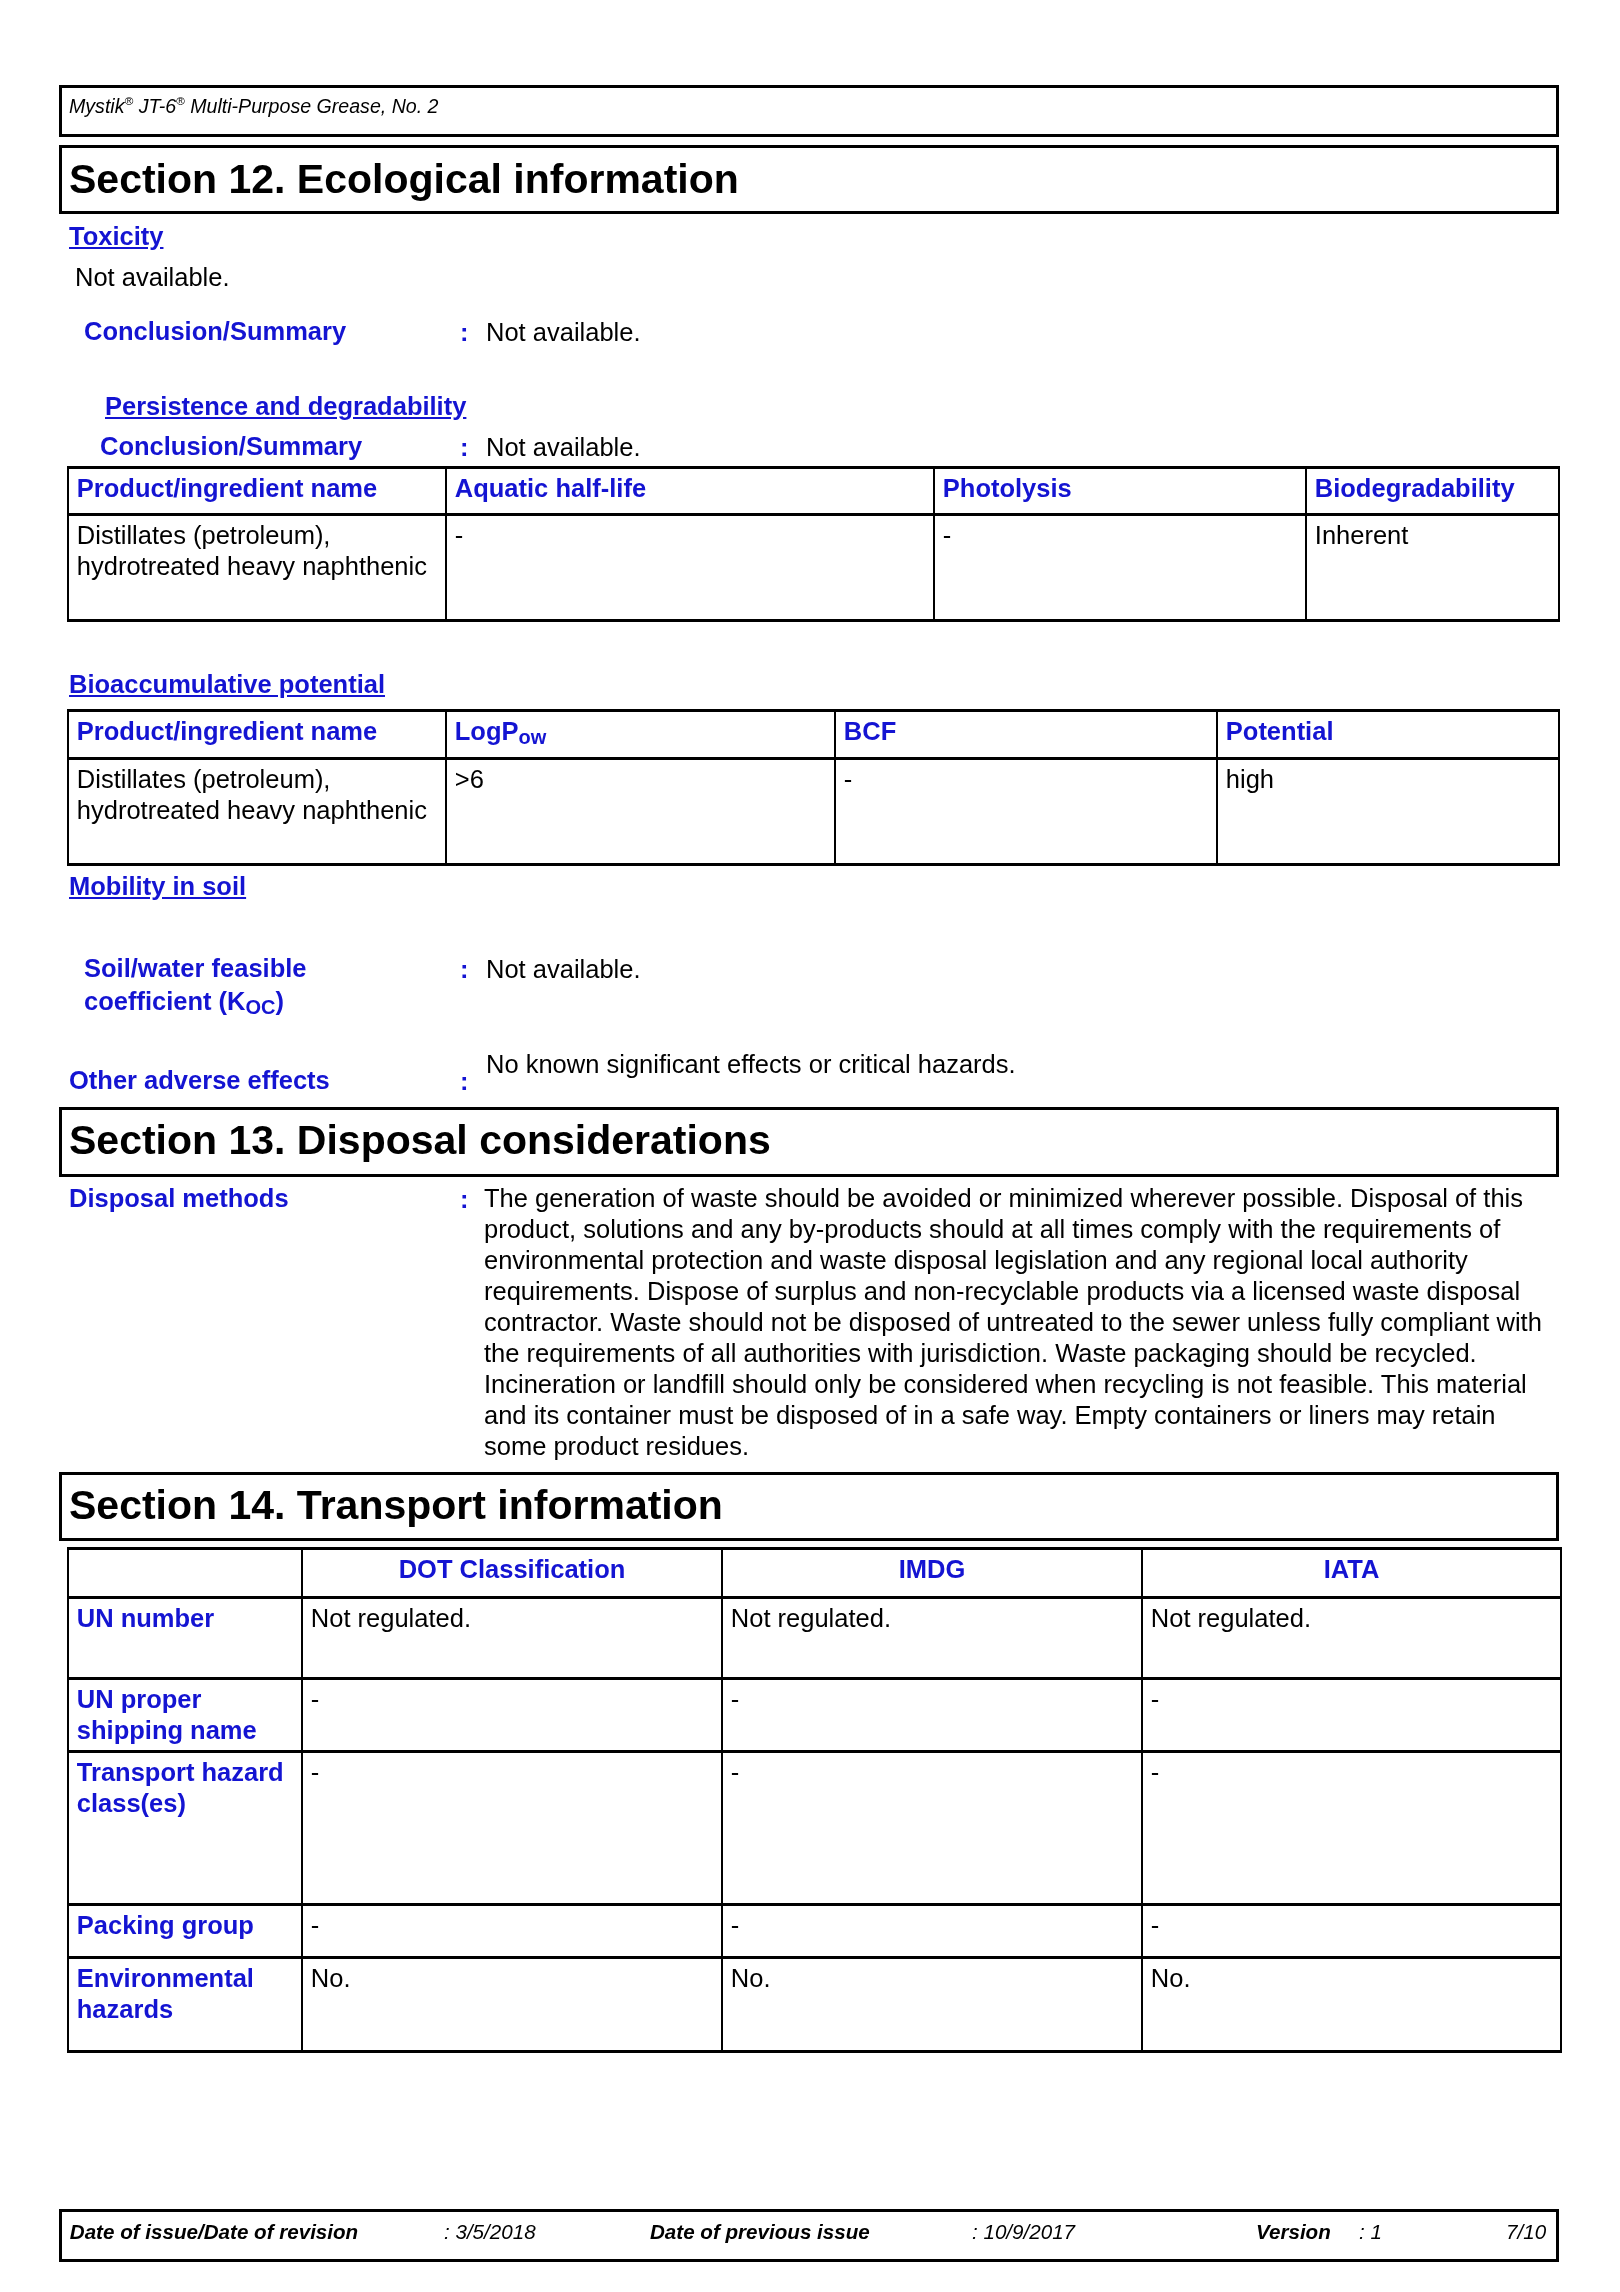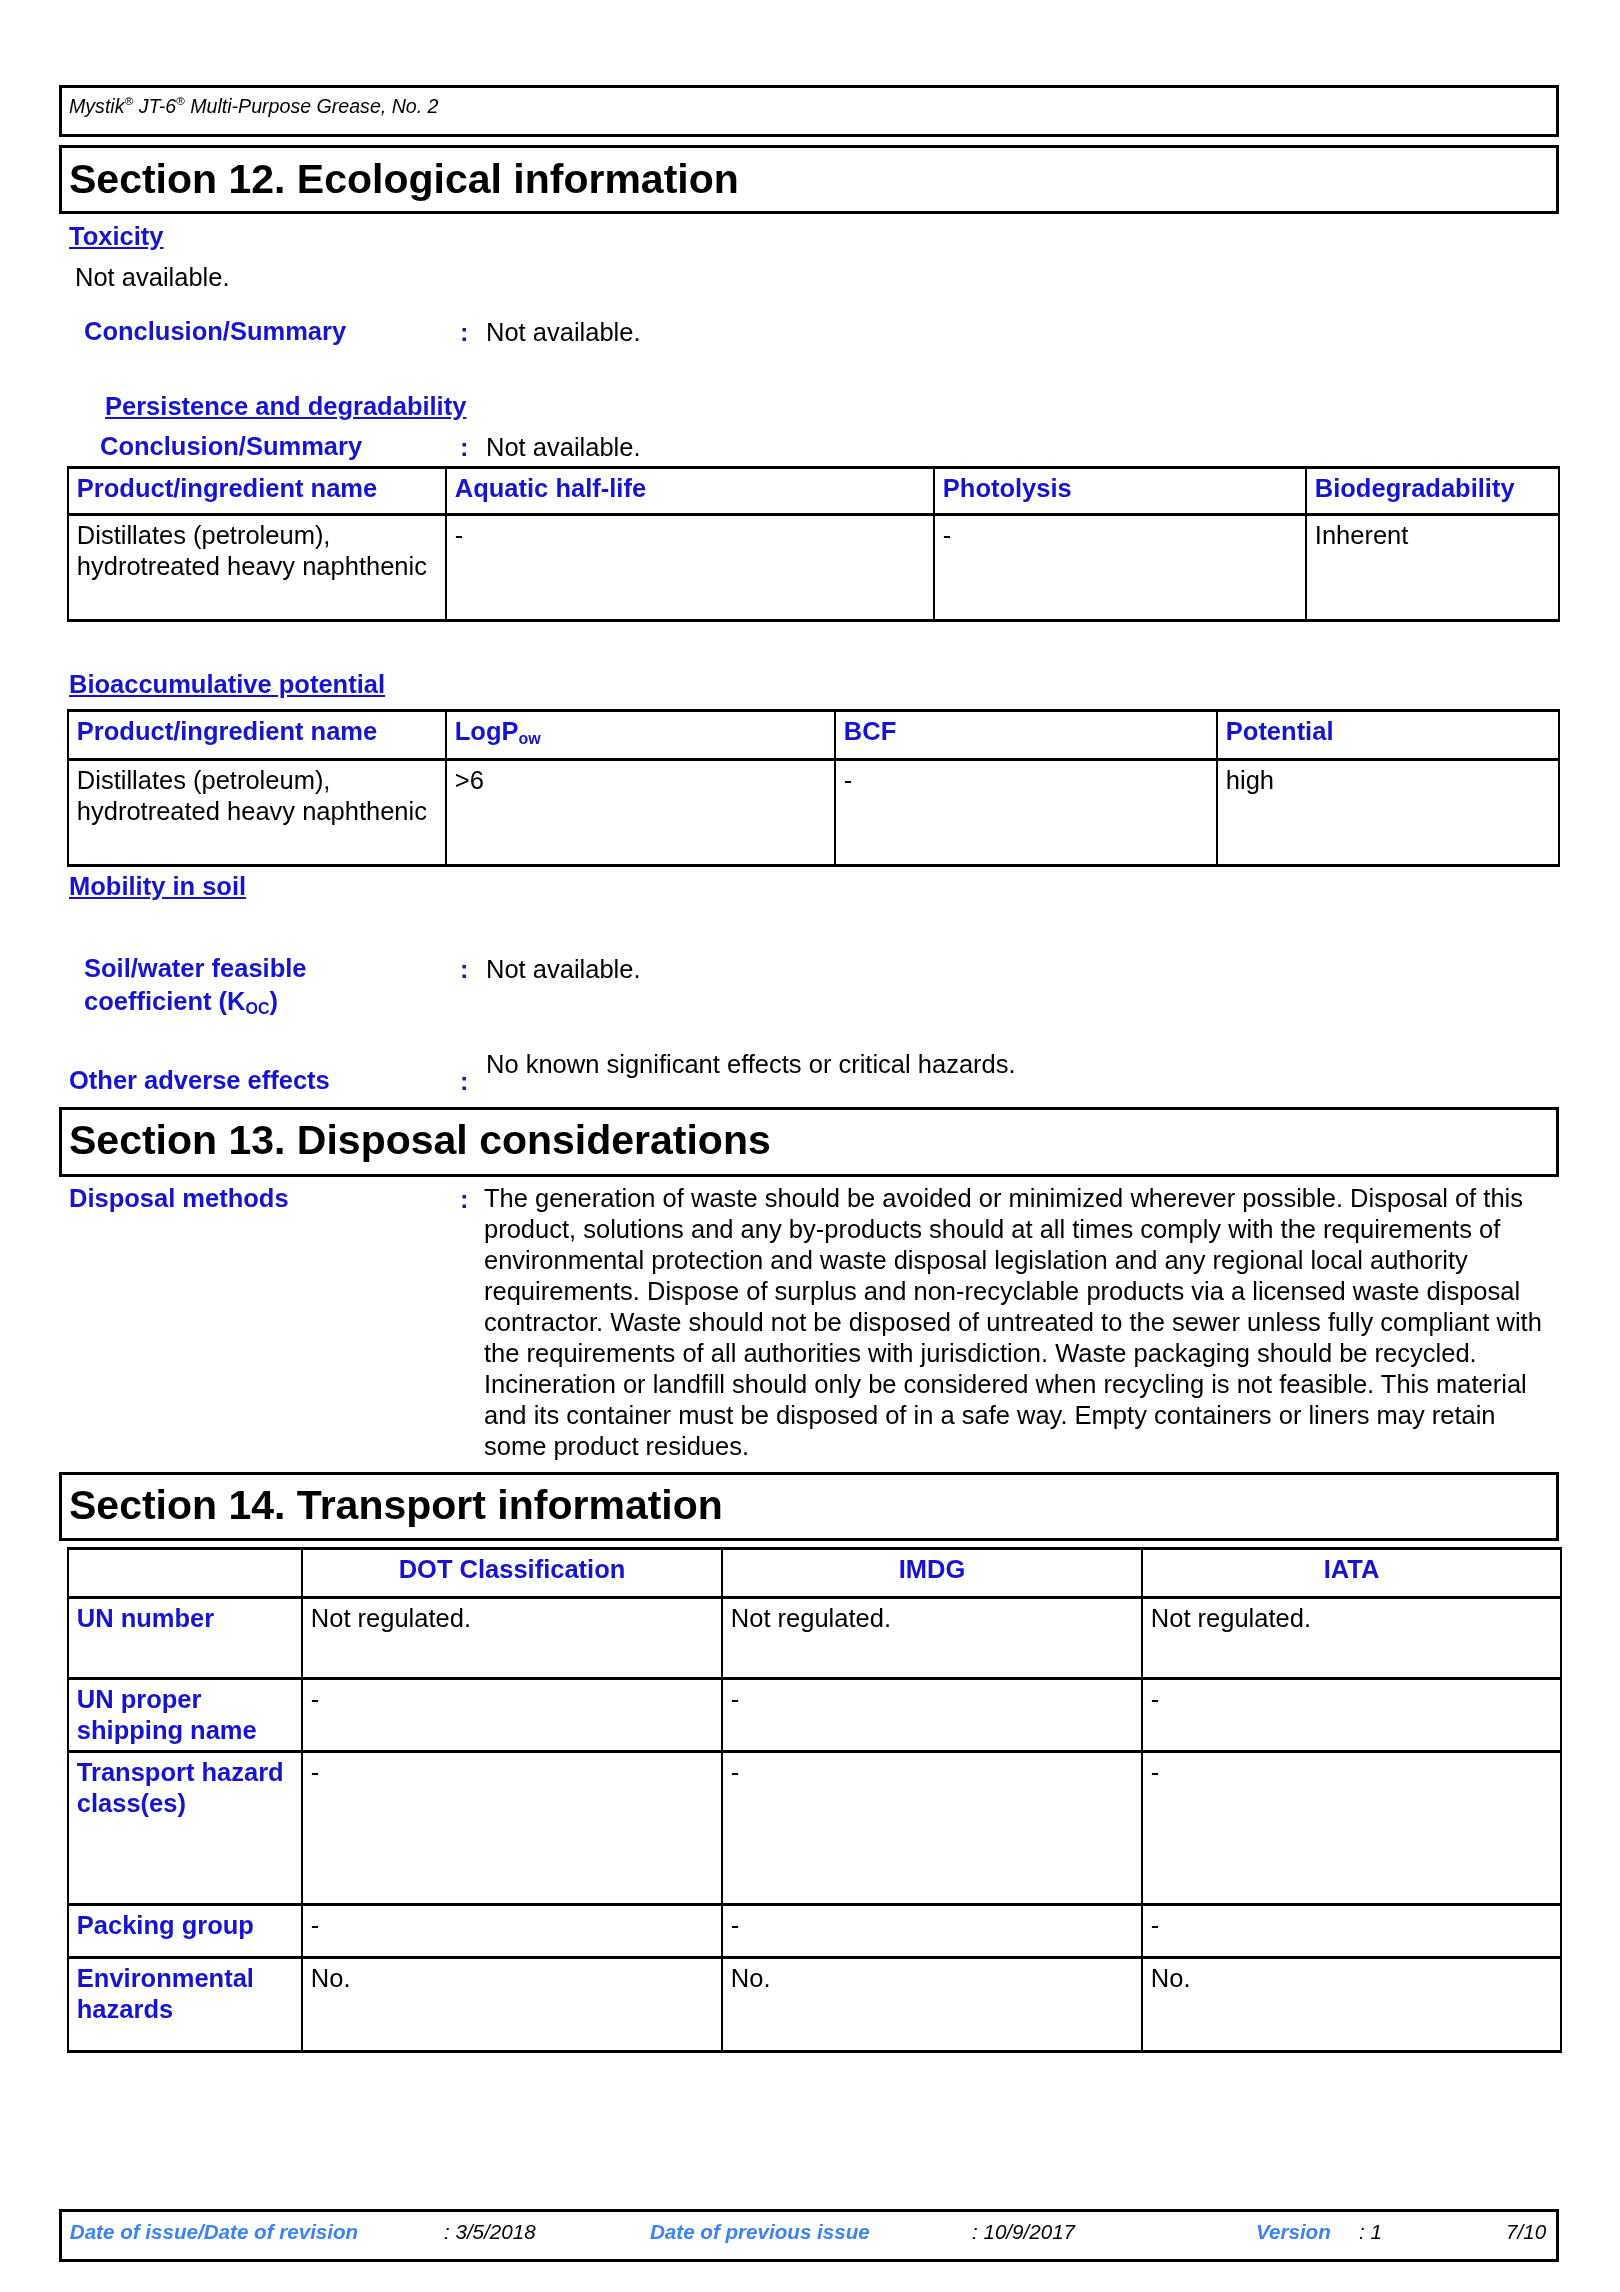--- a/index.html
+++ b/index.html
@@ -1,35 +1,35 @@
 <!DOCTYPE html>
 <html><head>
 <meta charset="utf-8">
 <style>
   html, body { margin:0; padding:0; background:#ffffff; }
   body { width:1620px; height:2293px; position:relative; overflow:hidden;
          font-family:"Liberation Sans", sans-serif; color:#000; }
-  .blue { color:#3b82f6; }
+  .blue { color:#000000; }
   .bold { font-weight:bold; }
   .box { position:absolute; border:3.9px solid #000; box-sizing:border-box; background:#fff; }
   .hdr-text { position:absolute; left:69px; top:94px; font-size:19.6px; font-style:italic; }
   .hdr-text sup { font-size:11.8px; }
   .sec-title { position:absolute; left:69px; font-size:41px; font-weight:bold; line-height:1; }
   .sub { position:absolute; font-size:25.5px; font-weight:bold; color:#1414d2; text-decoration:underline; }
   .lbl { position:absolute; font-size:25.5px; font-weight:bold; color:#1414d2; line-height:33px; }
   .colon { position:absolute; font-size:25.5px; font-weight:bold; color:#1414d2; }
   .val { position:absolute; font-size:25.5px; line-height:31px; }
   table.grid { position:absolute; border-collapse:collapse; font-size:25.5px; table-layout:fixed; }
   table.grid td, table.grid th { border:2px solid #000; vertical-align:top; text-align:left; padding:3.9px 7.8px; line-height:31px; }
   table.grid { border-top:3.9px solid #000; border-bottom:3.9px solid #000; }
   table.grid th { color:#1414d2; font-weight:bold; }
   table.grid th.center { text-align:center; }
   table.grid td.rowlbl { color:#1414d2; font-weight:bold; }
   table.grid tr.thick td, table.grid tr.thick th { border-top:3.9px solid #000; }
-  sub.s { font-size:16px; vertical-align:-3.9px; }
+  sub.s { font-size:20px; vertical-align:-3.9px; }
   .disposal { position:absolute; left:484px; top:1183px; width:1068px; font-size:25.5px; line-height:31px; }
   .footer { position:absolute; left:59px; top:2209px; width:1500px; height:53px; border:3.9px solid #000; box-sizing:border-box; font-size:20.6px; font-style:italic; }
   .footer span { position:absolute; top:7.8px; }
 </style>
 </head>
 <body>
 
 <div class="box" style="left:59px; top:85px; width:1500px; height:52px;"></div>
 <div class="hdr-text"><span>Mystik</span><sup>®</sup><span> JT-6</span><sup>®</sup><span> Multi-Purpose Grease, No. 2</span></div>
 

